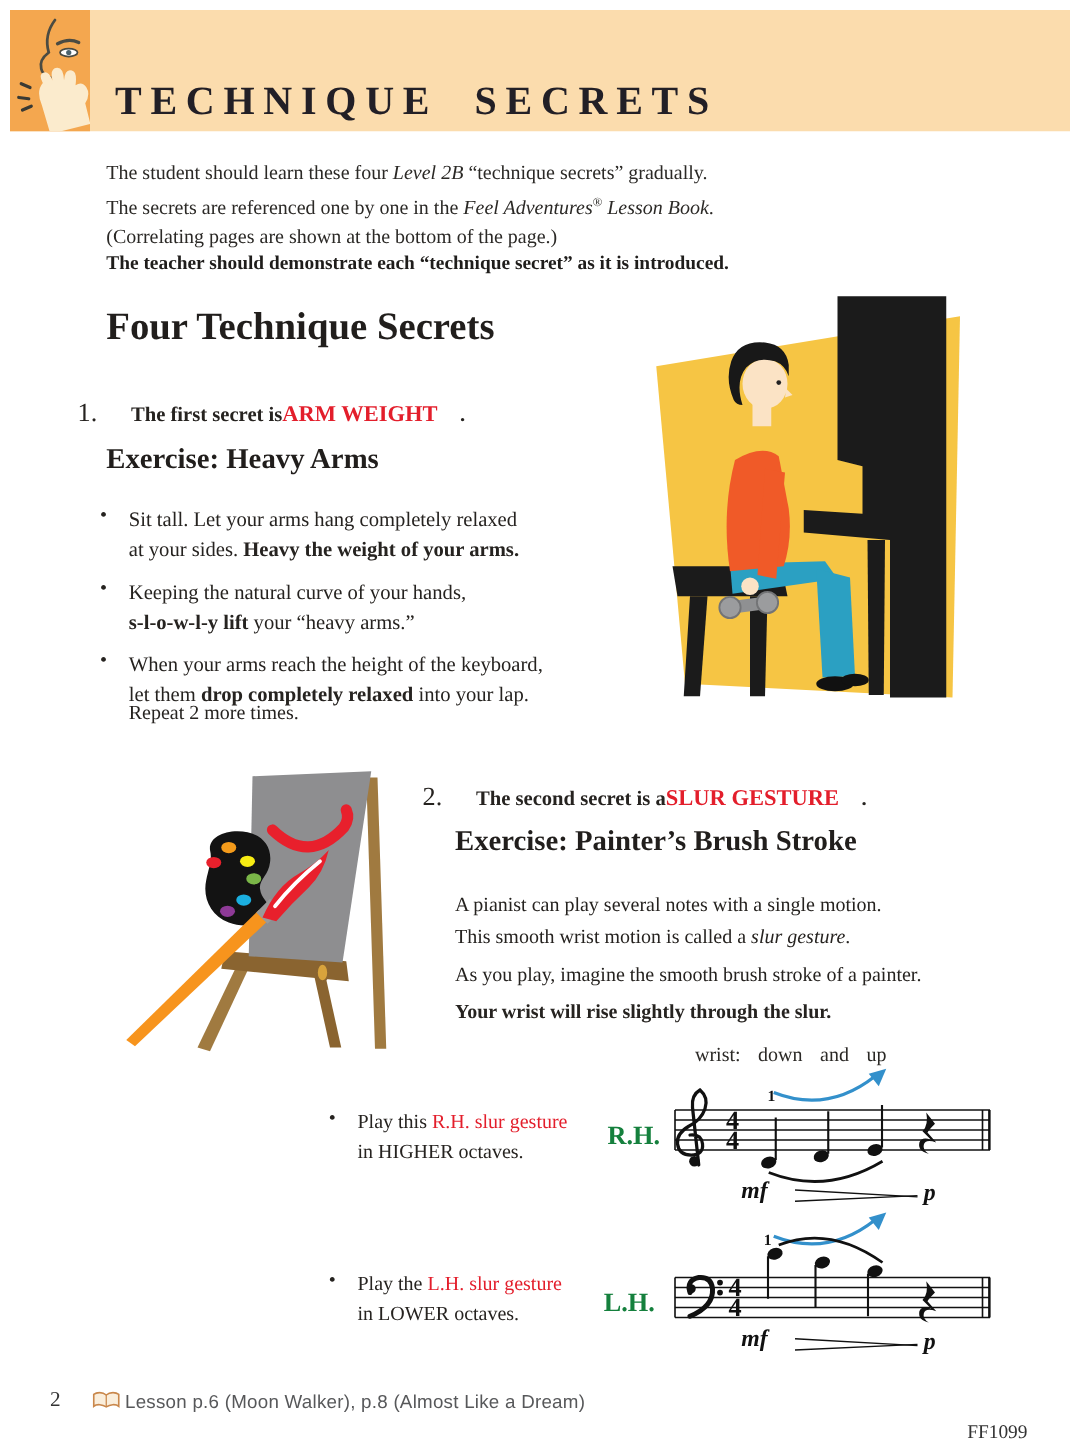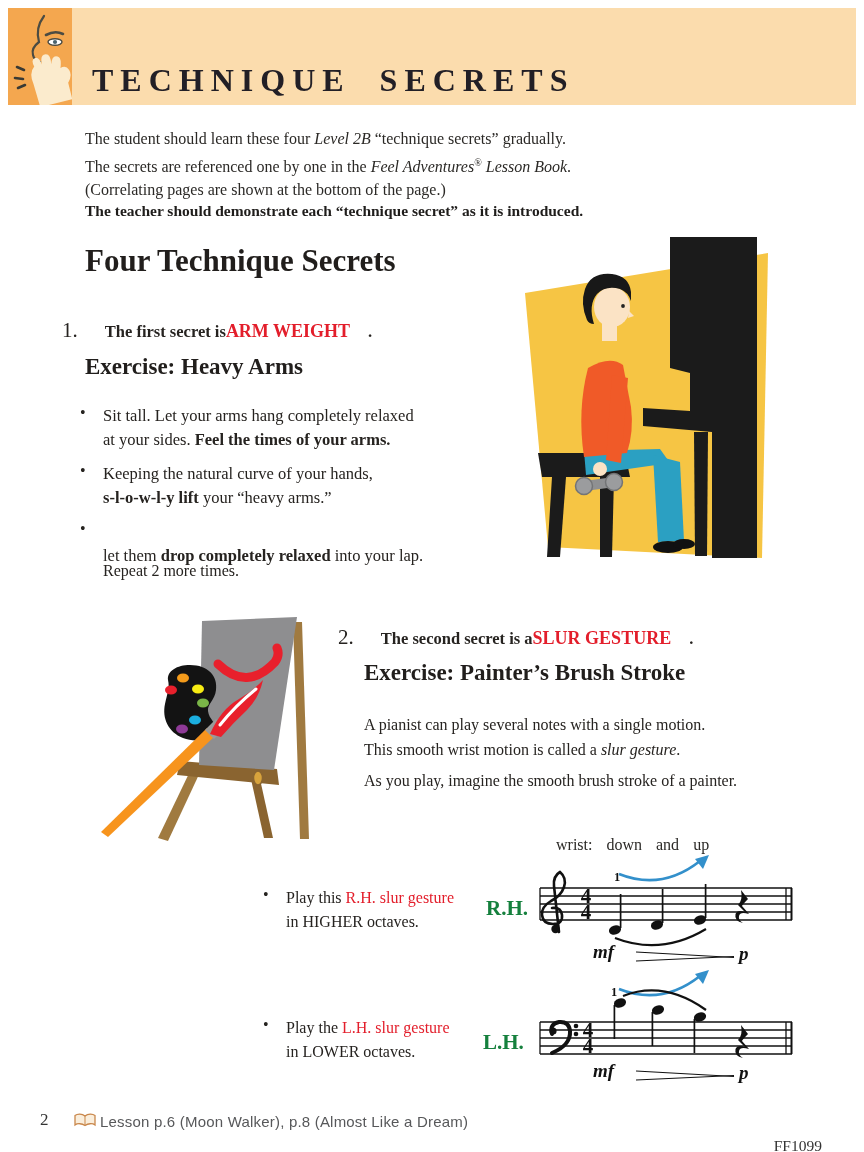--- a/index.html
+++ b/index.html
@@ -76,29 +76,29 @@
     <span class="secret-num">1.</span>
     <span class="secret-lead">The first secret is </span>
       <span class="kw">ARM WEIGHT</span>
       <span class="secret-lead">.</span>
   </div>
   <div class="h-ex" style="left:85px;top:354px;">Exercise: Heavy Arms</div>
 
   <div class="bullets">
     <div class="bullet">
       <span class="dot">•</span>
-      <span class="bt"><span>Sit tall. Let your arms hang completely relaxed</span><br><span>at your sides. </span><span class="b">Feel the times of your arms.</span></span>
+      <span class="bt"><span>Sit tall. Let your arms hang completely relaxed</span><br><span>at your sides. </span><span class="b">Heavy the weight of your arms.</span></span>
     </div>
     <div class="bullet">
       <span class="dot">•</span>
       <span class="bt"><span>Keeping the natural curve of your hands,</span><br><span class="b">s-l-o-w-l-y lift</span><span> your “heavy arms.”</span></span>
     </div>
     <div class="bullet">
       <span class="dot">•</span>
-      <span class="bt"><br><span>let them </span><span class="b">drop completely relaxed</span><span> into your lap.</span></span>
+      <span class="bt"><span>When your arms reach the height of the keyboard,</span><br><span>let them </span><span class="b">drop completely relaxed</span><span> into your lap.</span></span>
     </div>
   </div>
   <div class="p16" style="left:103px;top:558px;">Repeat 2 more times.</div>
 
   <svg class="abs" style="left:500px;top:225px;" width="300" height="380" viewBox="0 0 300 380">
     <polygon points="25,68 268,28 262,333 48,322" fill="#F6C544"></polygon>
     <path d="M 170 12 L 257 12 L 257 333 L 212 333 L 212 207 L 143 201 L 143 183 L 190 186 L 190 148 L 170 143 Z" fill="#1b1b1b"></path>
     <polygon points="194,207 208,207 207,331 195,331" fill="#1b1b1b"></polygon>
     <g>
       <polygon points="38,228 125,228 130,252 42,252" fill="#1b1b1b"></polygon>
@@ -132,20 +132,21 @@
       <span class="kw">SLUR GESTURE</span>
       <span class="secret-lead">.</span>
   </div>
   <div class="h-ex" style="left:364px;top:660px;">Exercise: Painter’s Brush Stroke</div>
 
   <div class="p16" style="left:364px;top:712px;">
     <span>A pianist can play several notes with a single motion.</span><br>
     <span>This smooth wrist motion is called a </span><span class="i">slur gesture</span><span>.</span>
   </div>
   <div class="p16" style="left:364px;top:768px;">As you play, imagine the smooth brush stroke of a painter.</div>
+  <div class="p16 b" style="left:364px;top:797px;">Your wrist will rise slightly through the slur.</div>
 
   <svg class="abs" style="left:25px;top:612px;" width="300" height="250" viewBox="0 0 300 250">
     <g>
       <polygon points="268,10 277,10 284,227 275,227" fill="#A07A40"></polygon>
       <polygon points="168,153 177,156 143,229 133,226" fill="#A07A40"></polygon>
       <polygon points="224,158 233,158 248,226 239,226" fill="#8A6430"></polygon>
       <polygon points="155,149 252,157 254,173 152,163" fill="#8A6430"></polygon>
       <ellipse cx="233" cy="166" rx="4.5" ry="7" fill="#D8A33C" stroke="#8A6430" stroke-width="1.5"></ellipse>
     </g>
     <polygon points="177,9 272,5 249,158 174,153" fill="#8E8E90"></polygon>

